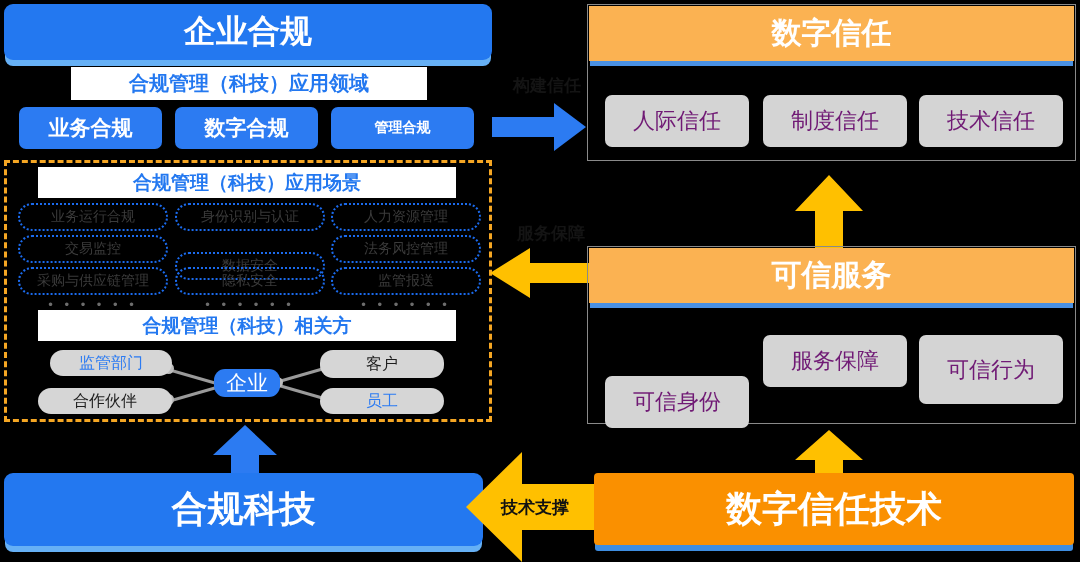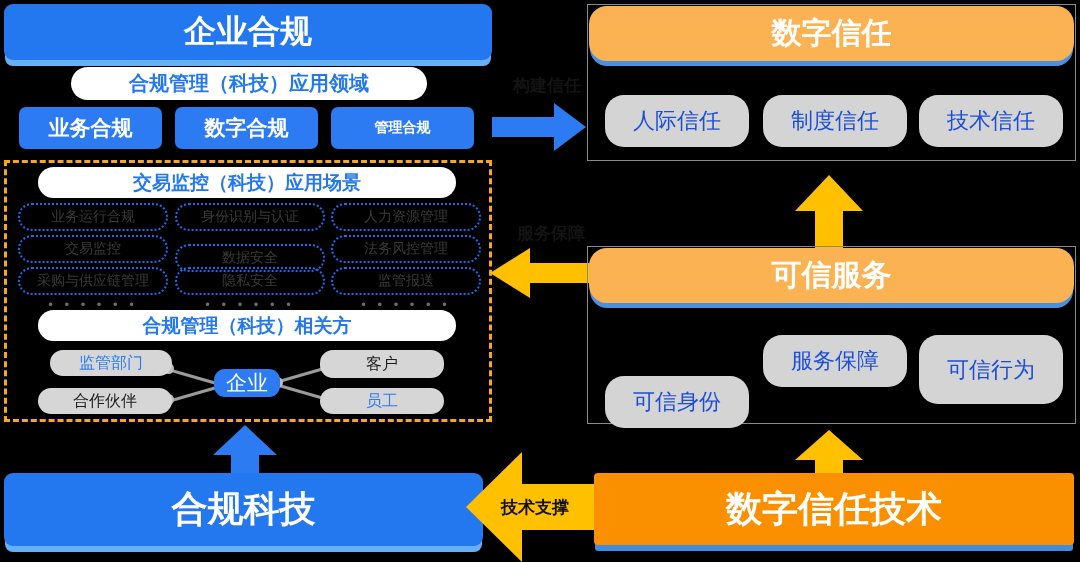--- a/index.html
+++ b/index.html
@@ -2,21 +2,21 @@
 <html><head>
 <meta charset="utf-8">
 <style>
   html,body{margin:0;padding:0;background:#000;}
   body{width:1080px;height:562px;overflow:hidden;
        font-family:"Liberation Sans","DejaVu Sans",sans-serif;}
   #stage{position:relative;width:1080px;height:562px;background:#000;}
 
   
   .abs{position:absolute;box-sizing:border-box;}
-  .ctr{display:flex;align-items:center;justify-content:center;text-align:center;border-radius:18px;}
+  .ctr{display:flex;align-items:center;justify-content:center;text-align:center;}
 
   
   .bluebar{
     background:#2378F0;border-radius:9px;color:#fff;font-weight:bold;
     box-shadow:0 7px 0 -1px #66B0F5;
   }
   
   .orangebar{
     background:#FBB252;color:#fff;font-weight:bold;
     box-shadow:0 6px 0 -1px #4A90E2;
@@ -34,21 +34,21 @@
 
   
   .dotpill{
     border:2px dotted #1B6BEE;border-radius:16px;color:#3B3B3B;
     background:transparent;font-size:14px;
   }
   .dots{color:#6d6d6d;letter-spacing:4px;font-size:13px;}
 
   
   .greychip{
-    background:#D4D4D4;color:#1d4ed8;border-radius:19px;font-size:22px;
+    background:#D4D4D4;color:#701a75;border-radius:7px;font-size:22px;
   }
 
   
   .stake{background:#D6D6D6;border-radius:13px;font-size:16px;}
   .stake.dark{color:#1E1E1E;}
   .stake.blue{color:#2C7BF2;}
   .stakecenter{background:#2C7BF2;color:#fff;border-radius:11px;font-size:21px;}
   .node{position:absolute;width:11px;height:11px;border-radius:50%;background:#BDBDBD;}
   .link{position:absolute;height:3px;background:#9A9A9A;transform-origin:0 50%;}
 
@@ -81,40 +81,40 @@
   <div class="abs bluepill ctr" style="left:175px;top:107px;width:143px;height:42px;font-size:21px;">
     <span>数字合规</span>
   </div>
   <div class="abs bluepill ctr" style="left:331px;top:107px;width:143px;height:42px;font-size:14px;">
     <span>管理合规</span>
   </div>
 
   <div class="abs dashregion" style="left:4px;top:160px;width:488px;height:262px;"></div>
 
   <div class="abs whitestrip ctr" style="left:38px;top:167px;width:418px;height:31px;font-size:19px;">
-    <span>交易监控（科技）应用场景</span>
+    <span>合规管理（科技）应用场景</span>
   </div>
 
   <div class="abs dotpill ctr" style="left:18px;top:203px;width:150px;height:28px;">
     <span>业务运行合规</span>
   </div>
   <div class="abs dotpill ctr" style="left:18px;top:235px;width:150px;height:28px;">
     <span>交易监控</span>
   </div>
   <div class="abs dotpill ctr" style="left:18px;top:267px;width:150px;height:28px;">
     <span>采购与供应链管理</span>
   </div>
   <div class="abs dots ctr" style="left:18px;top:297px;width:150px;height:14px;">
     <span>• • • • • •</span>
   </div>
 
   <div class="abs dotpill ctr" style="left:175px;top:203px;width:150px;height:28px;">
     <span>身份识别与认证</span>
   </div>
-  <div class="abs dotpill ctr" style="left:175px;top:244px;width:150px;height:28px;">
+  <div class="abs dotpill ctr" style="left:175px;top:252px;width:150px;height:28px;">
     <span>数据安全</span>
   </div>
   <div class="abs dotpill ctr" style="left:175px;top:267px;width:150px;height:28px;">
     <span>隐私安全</span>
   </div>
   <div class="abs dots ctr" style="left:175px;top:297px;width:150px;height:14px;">
     <span>• • • • • •</span>
   </div>
 
   <div class="abs dotpill ctr" style="left:331px;top:203px;width:150px;height:28px;">

